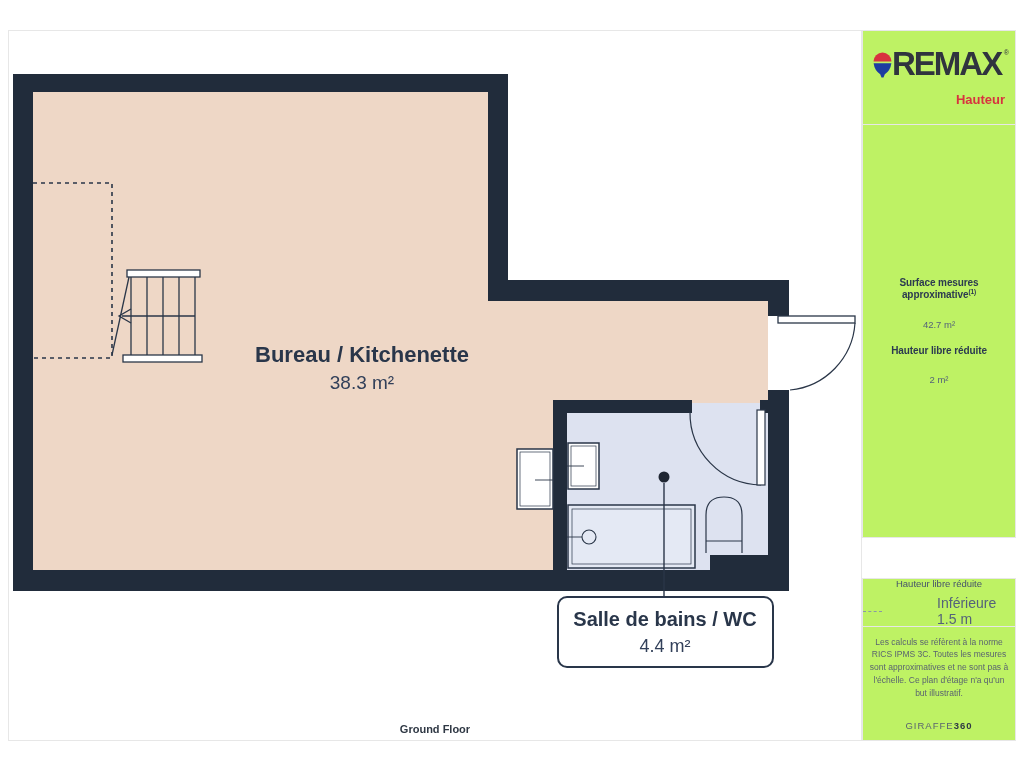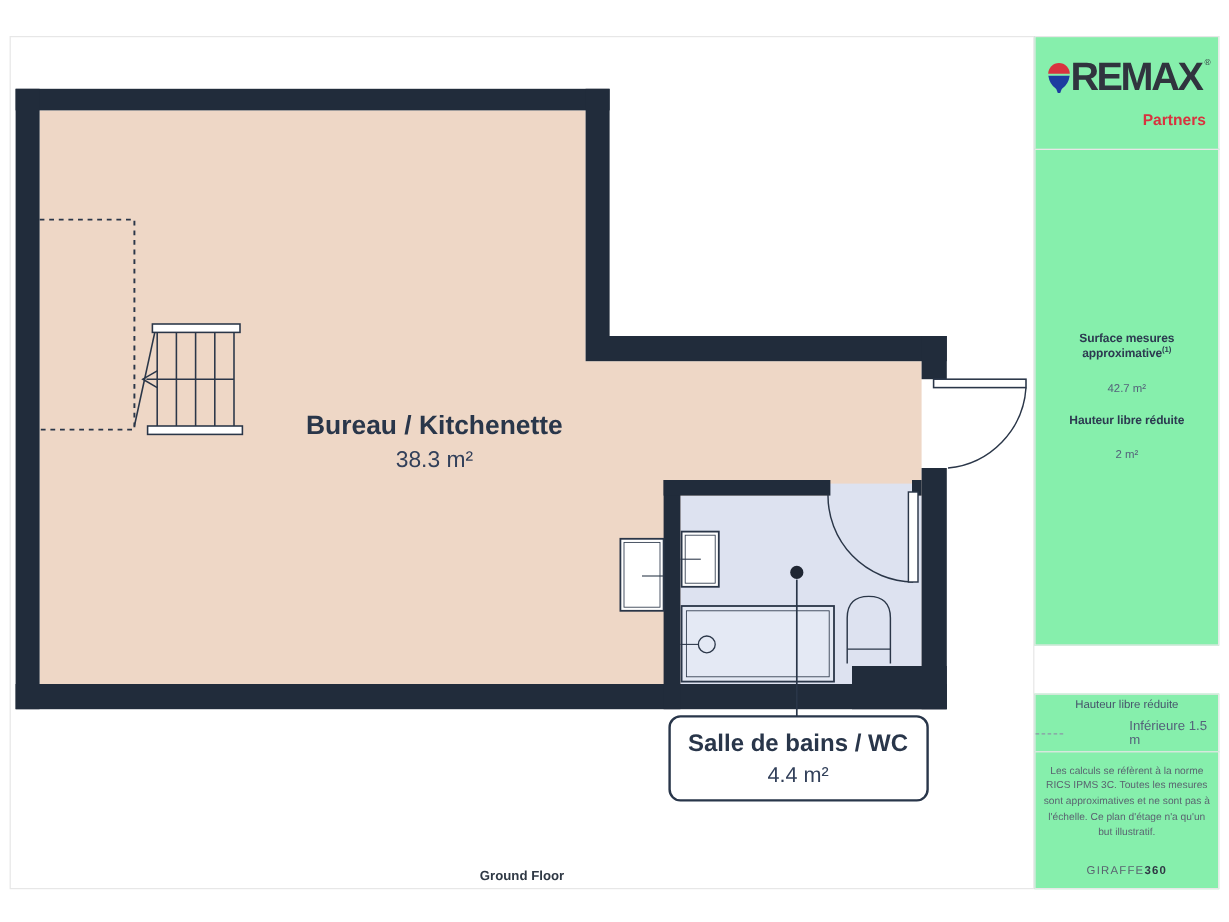--- a/index.html
+++ b/index.html
@@ -7,37 +7,37 @@
         font-family:"Liberation Sans",sans-serif;}
   svg text{font-family:"Liberation Sans",sans-serif;}
   .room-name{font-size:22px;font-weight:bold;fill:#29364a;}
   .room-area{font-size:19px;fill:#32405a;}
   .callout-name{font-size:20px;font-weight:bold;fill:#29364a;}
   .callout-area{font-size:18px;fill:#32405a;}
   .floor-label{font-size:11px;font-weight:600;fill:#2f3844;}
 
   
   .sidebar{position:absolute;left:862px;top:30px;width:154px;height:711px;box-sizing:border-box;}
-  .sb-box{position:absolute;left:0;width:154px;box-sizing:border-box;background:#86efac;
+  .sb-box{position:absolute;left:0;width:154px;box-sizing:border-box;background:#bef264;
           border:1px solid #e7e7e7;}
   .sb-logo{top:0;height:95px;}
   .sb-stats{top:94px;height:414px;display:flex;flex-direction:column;align-items:center;justify-content:center;text-align:center;}
   .sb-footnote{top:507px;height:42px;display:flex;align-items:center;justify-content:center;}
   .sb-legend{top:548px;height:49px;display:flex;flex-direction:column;align-items:center;justify-content:center;gap:6px;}
   .sb-legal{top:596px;height:115px;display:flex;flex-direction:column;align-items:center;justify-content:center;padding:0 4px;text-align:center;}
 
   .stat-label{font-size:10px;font-weight:bold;color:#2c3a50;letter-spacing:-0.1px;}
   .stat-label sup{font-size:6.5px;}
   .stat-value{font-size:9.5px;color:#54627a;margin-top:18px;}
   .stat-gap{height:15px;}
   .footnote-text{font-size:9px;color:#54627a;}
   .legend-title{font-size:9.5px;color:#46536b;}
   .legend-row{display:flex;align-items:center;gap:7px;}
   .dash-sample{display:inline-block;width:24px;height:0;border-top:1px dashed #8a97a5;}
-  .legend-item{font-size:11px;color:#54627a;padding-left:48px;}
+  .legend-item{font-size:14px;color:#54627a;padding-left:48px;}
   .legal-text{font-size:8.5px;line-height:1.5;color:#5a6470;}
   .provider{margin-top:21px;font-size:9.5px;letter-spacing:1px;color:#5a6470;}
   .provider b{color:#2f3844;}
 
   
   .logo-wrap{position:relative;width:100%;height:100%;}
   .balloon{position:absolute;left:9px;top:20px;}
   .brand-name{position:absolute;left:29px;top:14px;font-size:33px;font-weight:bold;
               letter-spacing:-2px;color:#30343e;}
   .brand-mark{position:absolute;right:6px;top:18px;font-size:7px;color:#30343e;}
@@ -136,21 +136,21 @@
   <div class="sidebar">
 
     <div class="sb-box sb-logo">
       <div class="logo-wrap">
         <svg class="balloon" width="21" height="28" viewBox="0 0 21 28">
           <path d="M1.5 10.5 A9 9 0 0 1 19.5 10.5 Z" fill="#d8333f"></path>
           <path d="M1.6 12.2 Q2.6 19.5 8.2 23.2 L9.5 26.5 L11.5 26.5 L12.8 23.2 Q18.4 19.5 19.4 12.2 Z" fill="#1d3da0"></path>
         </svg>
         <span class="brand-name">REMAX</span>
         <span class="brand-mark">®</span>
-        <span class="brand-sub">Partners</span>
+        <span class="brand-sub">Hauteur</span>
       </div>
     </div>
 
     <div class="sb-box sb-stats">
       <div class="stat-label">
         <span>Surface mesures approximative</span><sup>(1)</sup>
       </div>
       <div class="stat-value">42.7 m²</div>
       <div class="stat-gap"></div>
       <div class="stat-label">Hauteur libre réduite</div>

